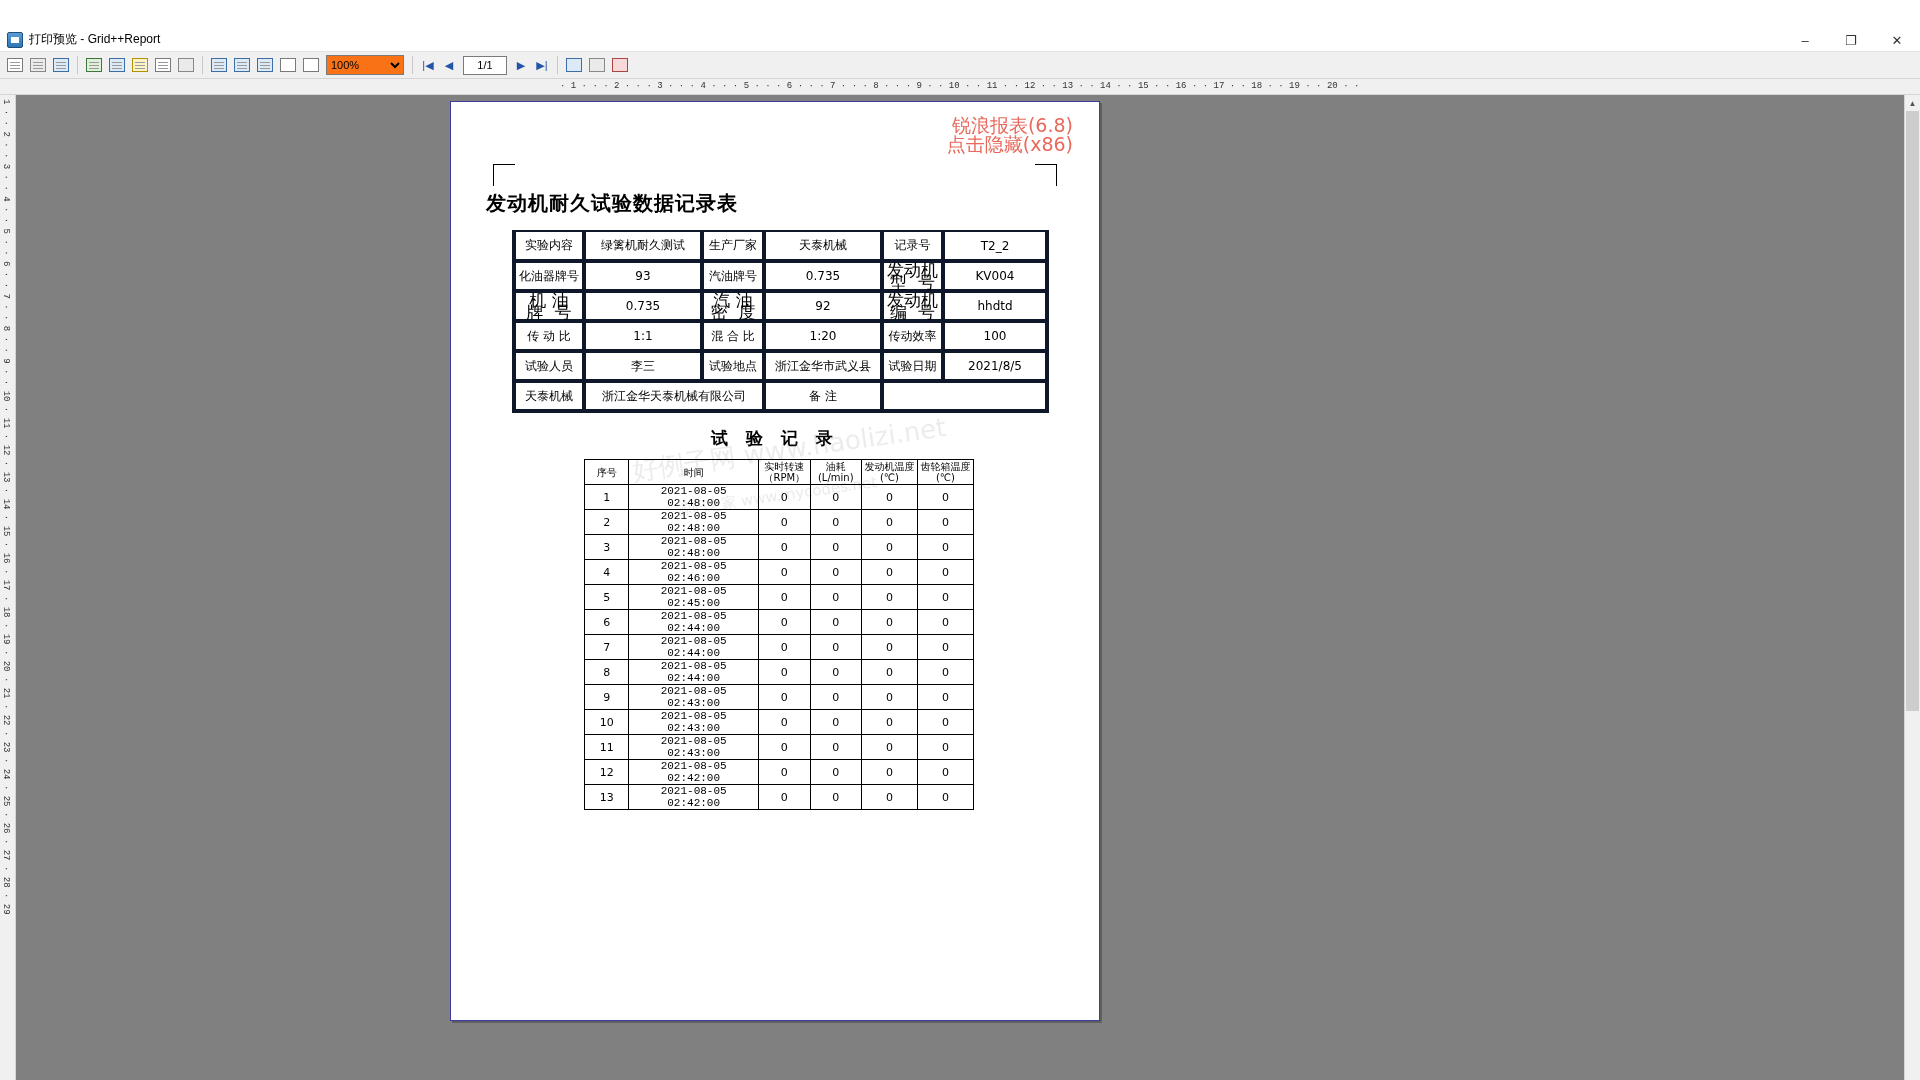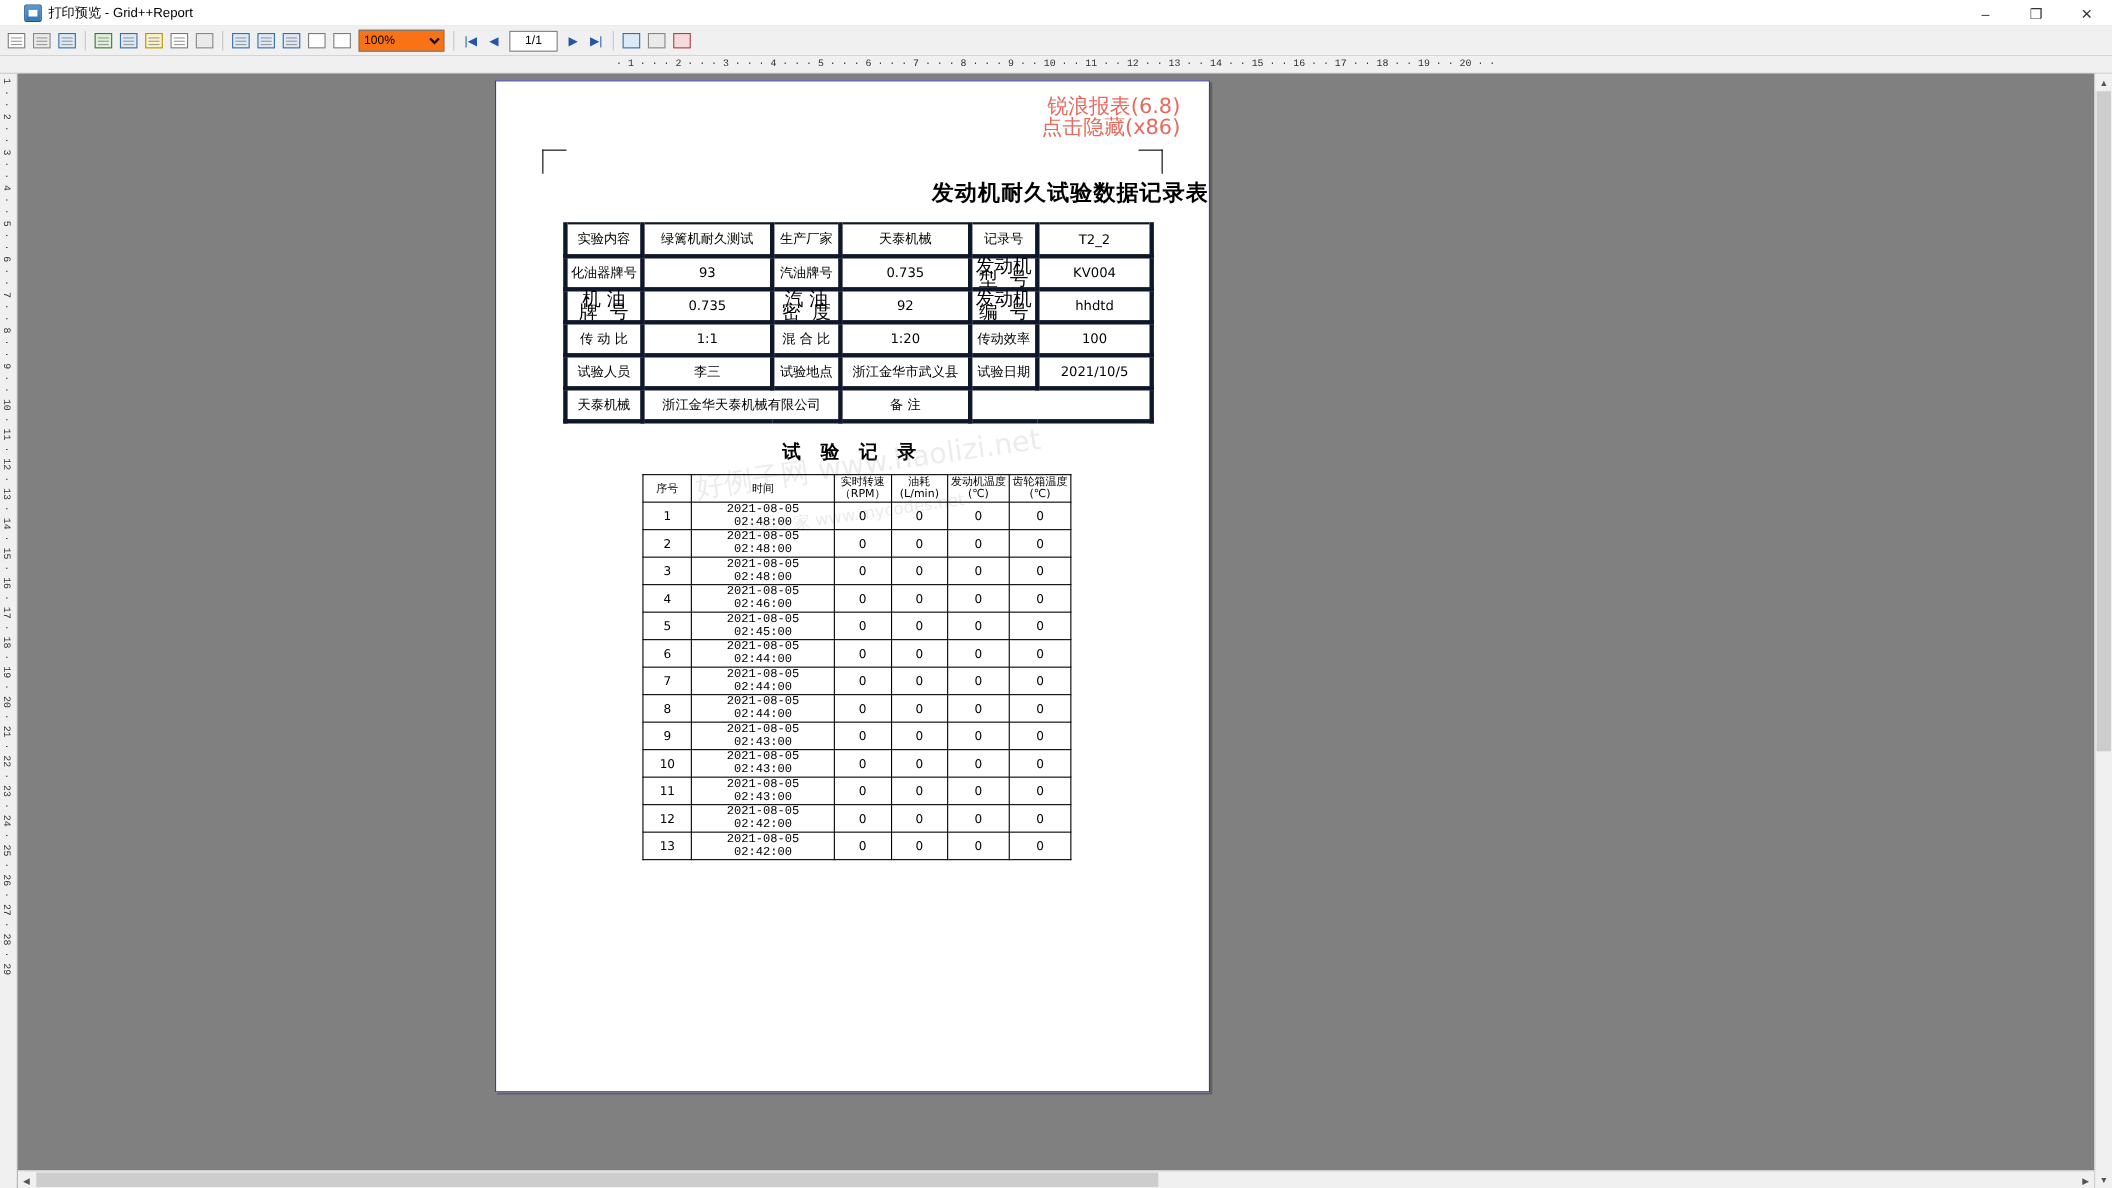--- a/index.html
+++ b/index.html
@@ -10,24 +10,25 @@
     font-family: "Liberation Sans", sans-serif;
     background: #ffffff;
   }
   
   .titlebar {
     height: 24px;
     background: #ffffff;
     border-bottom: 1px solid #e4e4e4;
     display: flex;
     align-items: center;
-    padding-left: 22px;
+    padding-left: 7px;
     font-size: 12px;
     color: #000;
     position: relative;
+    margin-top: 28px;
   }
   .titlebar .app-icon {
     width: 16px; height: 16px;
     margin-right: 6px;
     background: linear-gradient(#5b9bd5, #2e75b6);
     border: 1px solid #1f4e79;
     border-radius: 2px;
     position: relative;
   }
   .titlebar .app-icon::after {
@@ -211,21 +212,21 @@
     line-height: 19px;
     text-align: right;
     font-family: "DejaVu Sans", sans-serif;
   }
   .corner { position: absolute; width: 22px; height: 22px; }
   .corner.tl { left: 42px; top: 62px; border-left: 1px solid #000; border-top: 1px solid #000; }
   .corner.tr { right: 42px; top: 62px; border-right: 1px solid #000; border-top: 1px solid #000; }
   .rpt-title {
     position: absolute;
     left: 0; right: 0; top: 88px;
-    text-align: right;
+    text-align: left;
     font-size: 20px;
     font-weight: bold;
     font-family: "DejaVu Sans", "Liberation Sans", sans-serif;
     letter-spacing: 1px;
     padding-left: 35px;
   }
   table.hdr {
     position: absolute;
     left: 61px; top: 128px;
     width: 537px;
@@ -430,21 +431,21 @@
           <td>1:20</td>
           <td class="lbl">传动效率</td>
           <td>100</td>
         </tr>
         <tr>
           <td class="lbl">试验人员</td>
           <td>李三</td>
           <td class="lbl">试验地点</td>
           <td>浙江金华市武义县</td>
           <td class="lbl">试验日期</td>
-          <td>2021/10/5</td>
+          <td>2021/8/5</td>
         </tr>
         <tr>
           <td class="lbl">天泰机械</td>
           <td colspan="2">浙江金华天泰机械有限公司</td>
           <td class="lbl">备  注</td>
           <td colspan="2"></td>
         </tr>
       </tbody>
         </table>
 

